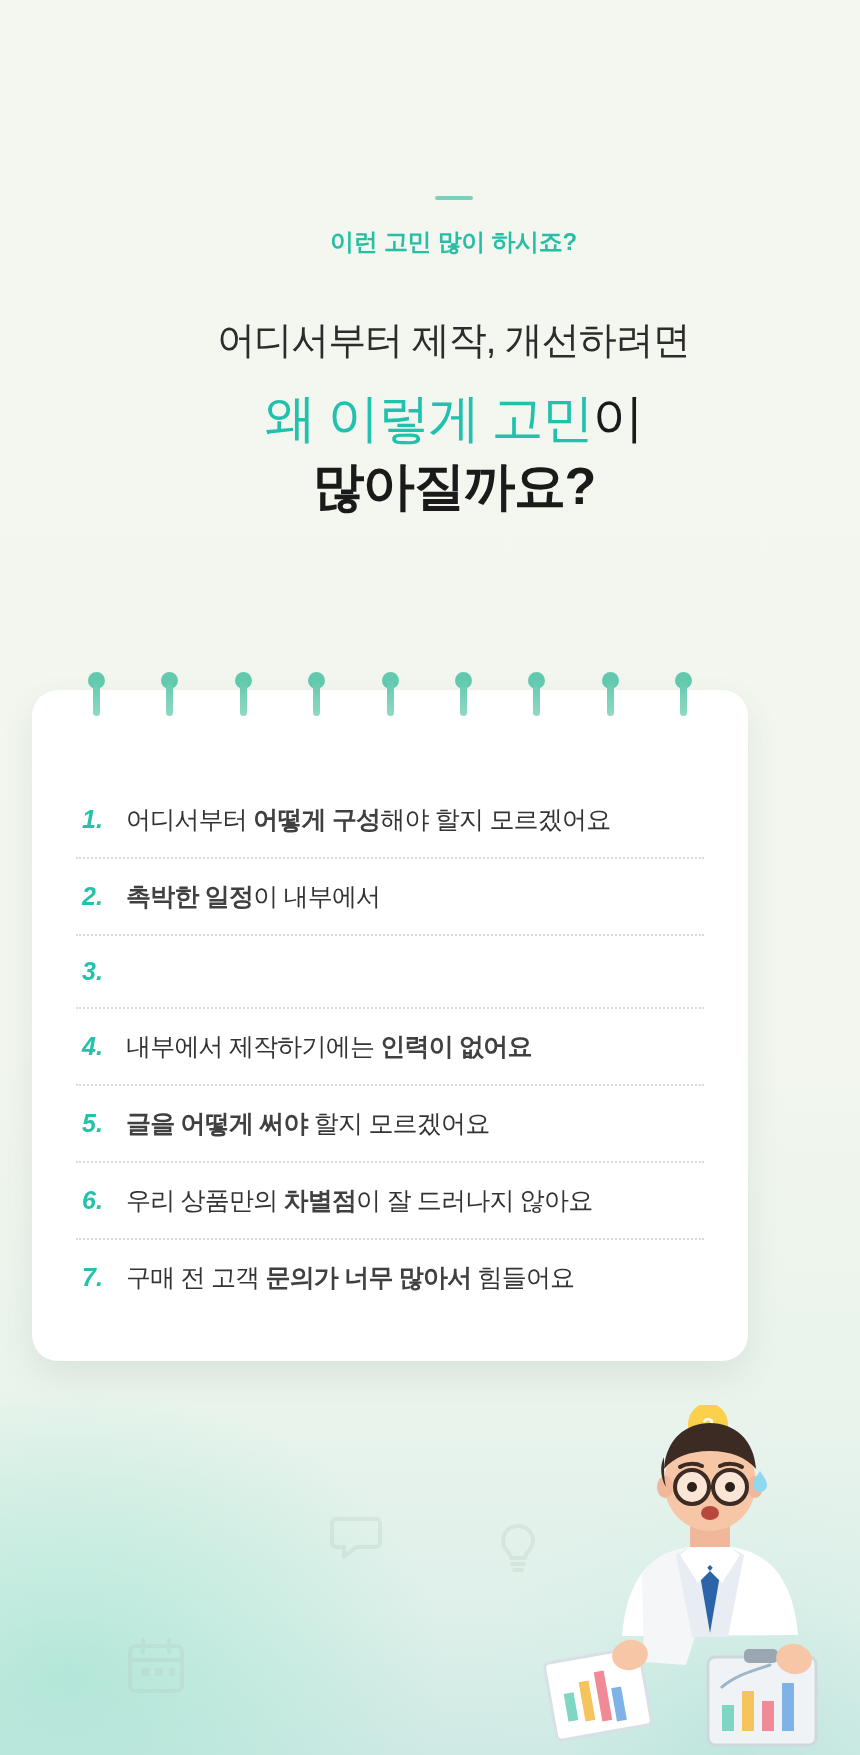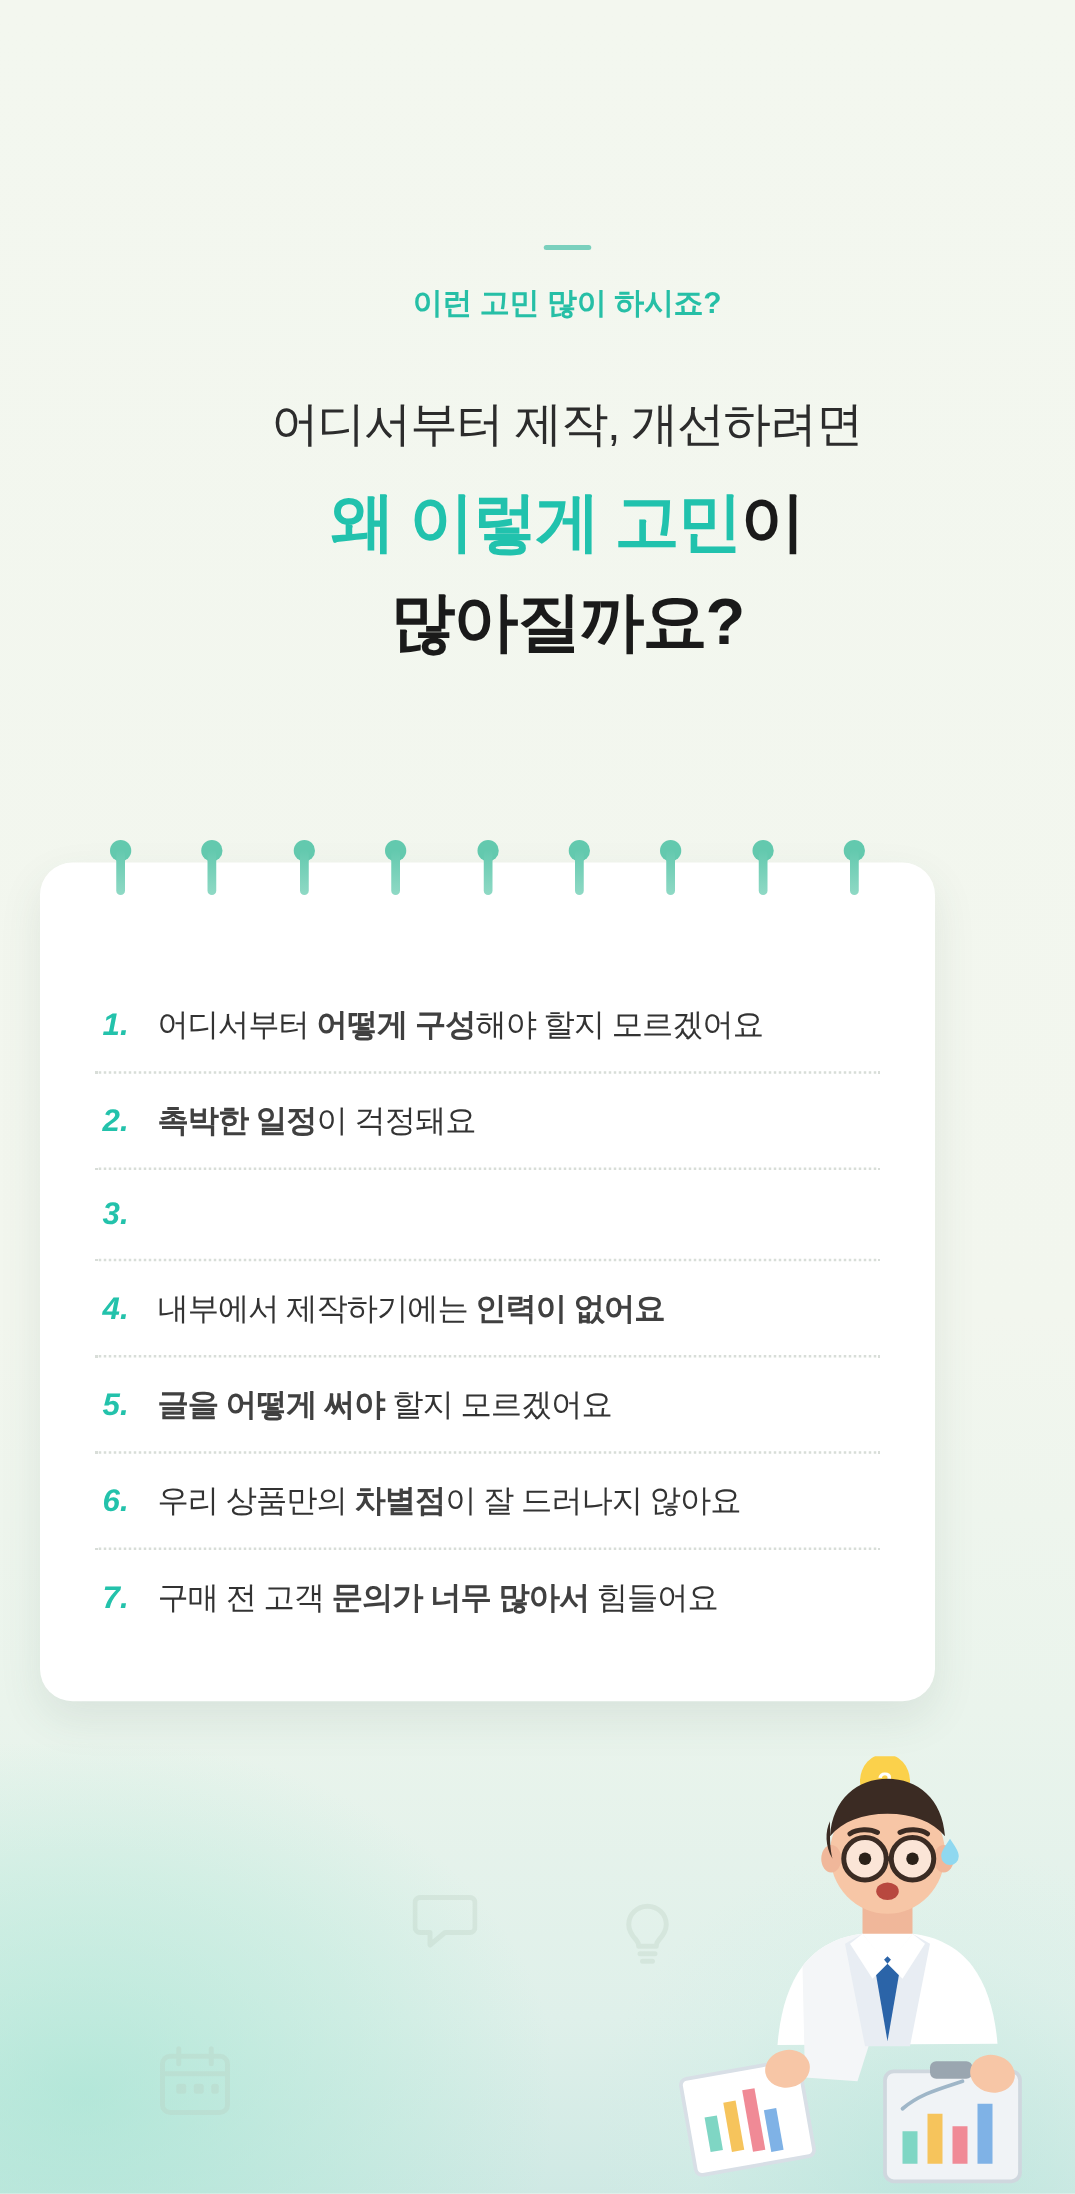--- a/index.html
+++ b/index.html
@@ -69,27 +69,26 @@
     display: block;
     font-size: 38px;
     font-weight: 500;
     letter-spacing: -1px;
     color: #2c2c2c;
   }
   .headline .l2 {
     display: block;
     margin-top: 20px;
     font-size: 52px;
-    font-weight: 700;
+    font-weight: 400;
     letter-spacing: -1.6px;
     color: #1a1a1a;
   }
   .headline .l3 {
     display: block;
-    margin-top: 12px;
     font-size: 52px;
     font-weight: 900;
     letter-spacing: -1.6px;
     color: #1a1a1a;
   }
   .accent { color: #21c2ad; }
 
   
   .card-wrap {
     position: absolute;
@@ -221,21 +220,21 @@
         <div class="ring"></div>
       </div>
     <div class="card">
       <ul class="list" id="list">
           <li class="item">
             <span class="num">1.</span>
             <span class="txt"><span>어디서부터 </span><span class="hl">어떻게 구성</span><span>해야 할지 모르겠어요</span></span>
           </li>
           <li class="item">
             <span class="num">2.</span>
-            <span class="txt"><span class="hl">촉박한 일정</span><span>이 걱정돼요</span></span>
+            <span class="txt"><span class="hl">촉박한 일정</span><span>이 내부에서</span></span>
           </li>
           <li class="item">
             <span class="num">3.</span>
           </li>
           <li class="item">
             <span class="num">4.</span>
             <span class="txt"><span>내부에서 제작하기에는 </span><span class="hl">인력이 없어요</span></span>
           </li>
           <li class="item">
             <span class="num">5.</span>

